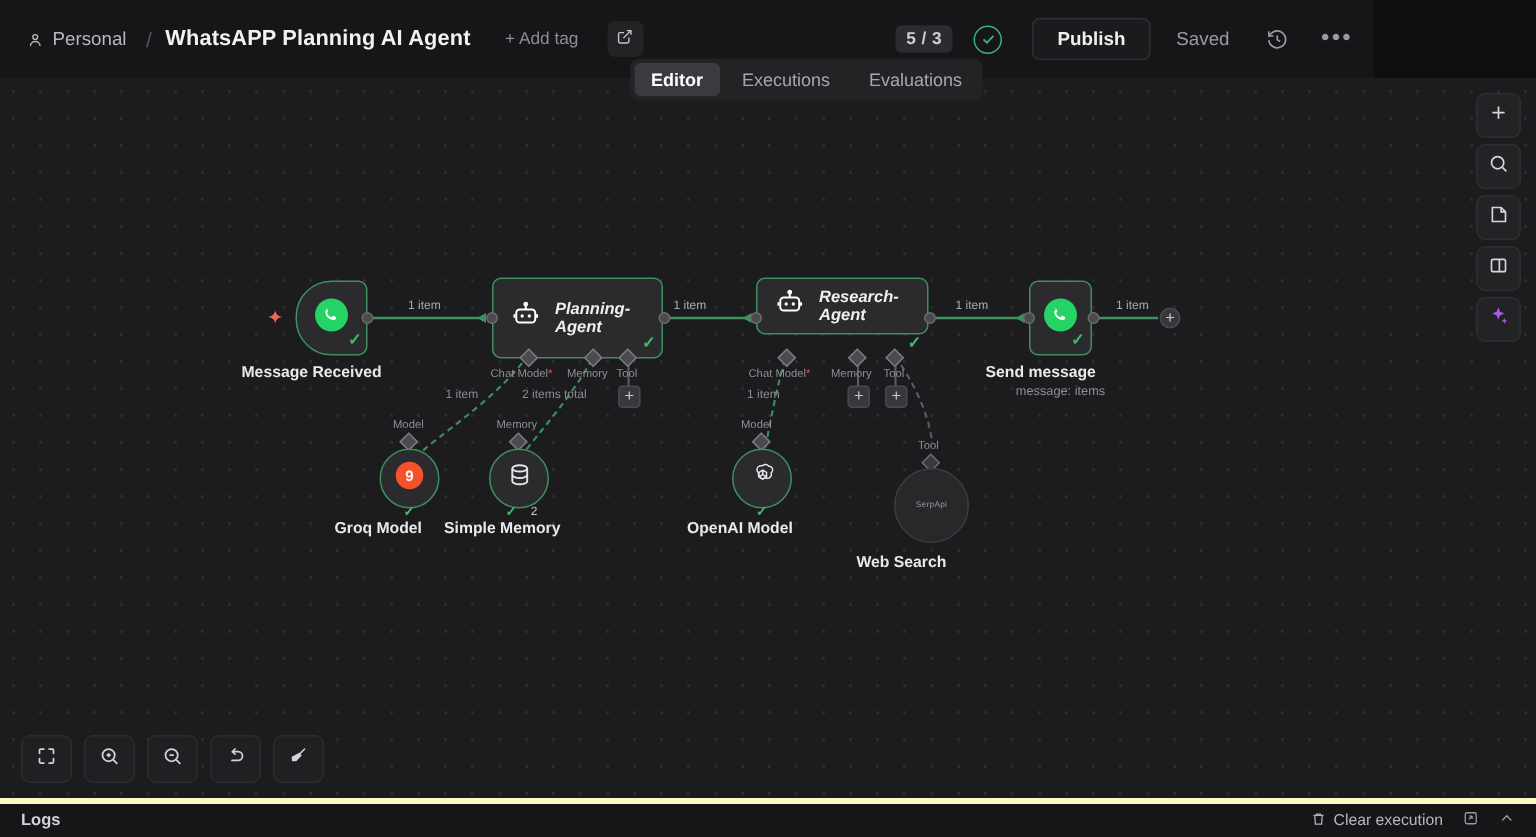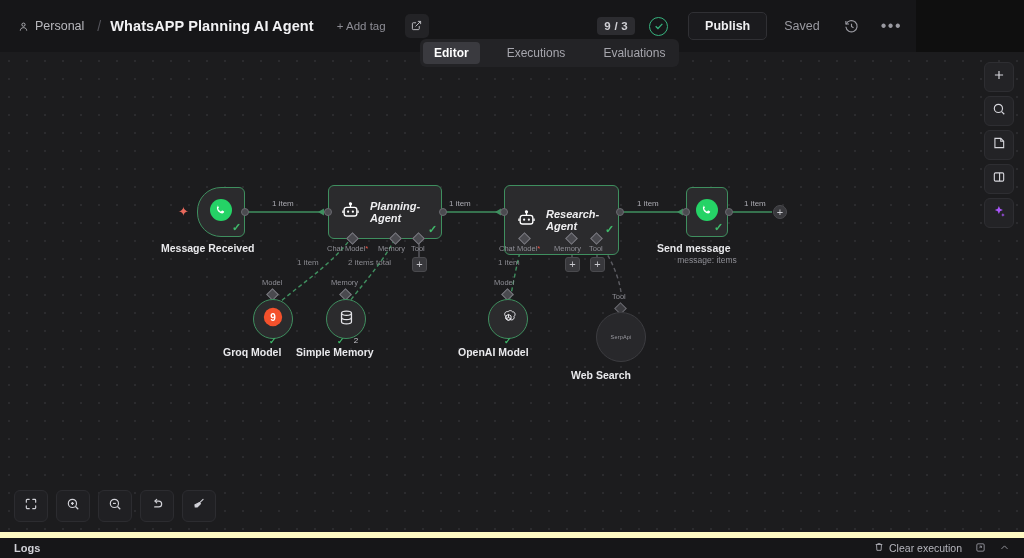--- a/index.html
+++ b/index.html
@@ -54,21 +54,21 @@
     color: #f0f0f2; font-size: 12.5px; font-weight: 700;
     padding: 6px 16px; border-radius: 5px;
   }
   .saved-txt { margin-left: 17px; font-size: 12.5px; color: #9a9aa1; }
   .tb-icon { margin-left: 24px; display:flex; align-items:center; color:#9a9aa1; }
   .tb-dots { margin-left: 22px; color: #9a9aa1; font-size: 16px; letter-spacing: 1.5px; line-height: 8px; }
 
   
   .tabs {
     position: absolute; top: 39px; left: 420px;
-    display: flex; align-items: center; gap: 16px;
+    display: flex; align-items: center; gap: 4px;
     background: #232326; border-radius: 6px; padding: 3px;
     z-index: 31;
   }
   .tab { font-size: 12px; color: #a6a6ad; padding: 4px 11px; border-radius: 4px; }
   .tab.active { background: #3a3a3f; color: #ffffff; font-weight: 600; }
 
   
   .canvas {
     position: absolute; top: 52px; left: 0; width: 1024px; height: 480px;
     background-color: #1c1c1e;
@@ -155,21 +155,21 @@
   .exec-btn {
     background: #f26552; color: #ffffff;
     font-size: 13.5px; font-weight: 700;
     padding: 10px 22px; border-radius: 7px;
     display: flex; align-items: center; gap: 9px;
   }
 
   
   .logsbar {
     position: absolute; bottom: 0; left: 0; width: 1024px; height: 26px;
-    background: #161618; border-top: 6px solid #fef9c3;
+    background: #161618; border-top: 4px solid #fef9c3;
     display: flex; align-items: center; padding: 0 14px;
     z-index: 30;
   }
   .logs-title { font-size: 11px; color: #d2d2d8; font-weight: 600; }
   .logs-right { margin-left: auto; display: flex; align-items: center; gap: 13px; color: #9a9aa1; }
   .clear-exec { display: flex; align-items: center; gap: 5px; font-size: 10.5px; color: #b6b6bd; }
   .chev-up { font-size: 10px; color: #9a9aa1; }
 </style>
 </head>
 <body>
@@ -195,21 +195,21 @@
           <svg width="11" height="11" viewBox="0 0 24 24" fill="none" stroke="#c5c5cb" stroke-width="2">
             <path d="M18 13v6a2 2 0 0 1-2 2H5a2 2 0 0 1-2-2V8a2 2 0 0 1 2-2h6"></path>
             <path d="M15 3h6v6"></path>
               <path d="M10 14L21 3"></path>
           </svg>
         </span>
       </span>
     </div>
 
     <div class="tb-right">
-      <span class="counter">9 / 3</span>
+      <span class="counter">5 / 3</span>
       <span class="check-ring">
         <svg width="10" height="10" viewBox="0 0 24 24" fill="none" stroke="#36b37e" stroke-width="3">
           <path d="M4 12.5l5.5 5.5L20 7"></path>
         </svg>
       </span>
       <button class="btn-publish">Publish</button>
       <span class="saved-txt">Saved</span>
       <span class="tb-icon">
         <svg width="15" height="15" viewBox="0 0 24 24" fill="none" stroke="#9a9aa1" stroke-width="1.8">
           <path d="M3 3v5h5"></path>
@@ -294,21 +294,21 @@
       <div class="sublabel" style="left:378px; top:192px;">Memory</div>
       <div class="sublabel" style="left:411px; top:192px;">Tool</div>
       <div class="plusbtn" style="left:412px; top:205px;">+</div>
 
     </div>
     <div class="edgelbl" style="left:449px; top:147px;">1 item</div>
     <div class="edgelbl dash" style="left:297px; top:206px;">1 item</div>
     <div class="edgelbl dash" style="left:348px; top:206px;">2 items total</div>
 
     <div class="node">
-      <div class="nbox" style="left:504px; top:133px; width:115px; height:70px; border-radius:6px; padding-left:12px; gap:10px;">
+      <div class="nbox" style="left:504px; top:133px; width:115px; height:38px; border-radius:6px; padding-left:12px; gap:10px;">
         <span>
           <svg width="19" height="19" viewBox="0 0 24 24" fill="none" stroke="#ffffff" stroke-width="1.7">
             <rect x="4" y="8" width="16" height="11" rx="3"></rect>
             <path d="M12 8V4.5"></path>
               <circle cx="12" cy="3.5" r="1.2" fill="#fff"></circle>
             <circle cx="9" cy="13.5" r="1.4" fill="#fff" stroke="none"></circle>
             <circle cx="15" cy="13.5" r="1.4" fill="#fff" stroke="none"></circle>
             <path d="M2.5 12v3"></path>
               <path d="M21.5 12v3"></path>
           </svg>

